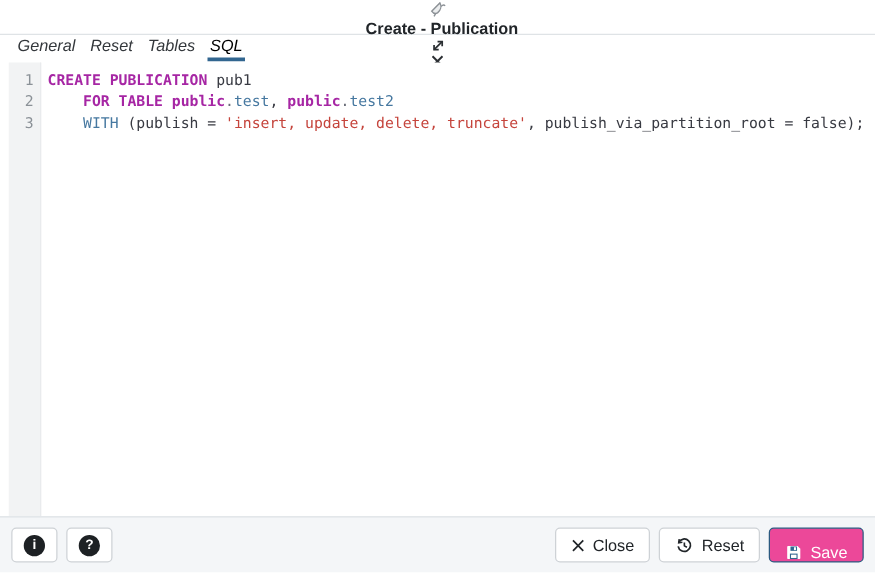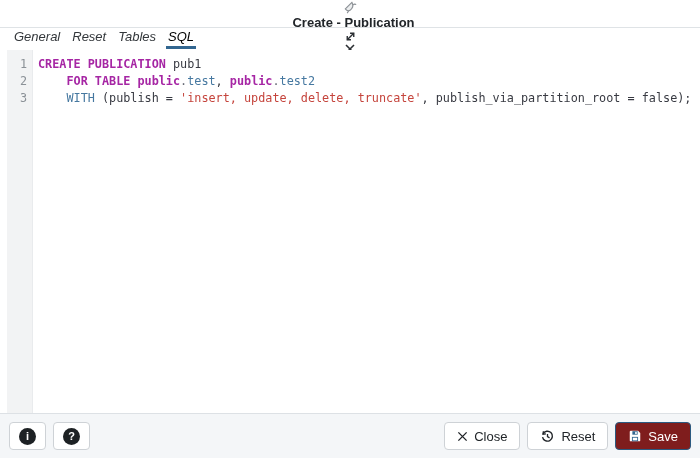--- a/index.html
+++ b/index.html
@@ -103,21 +103,21 @@
   }
   .footer .spacer { flex: 1; }
   .btn {
     height: 28px;
     border: 1px solid #ced2d6; border-radius: 4px;
     background: #ffffff; color: #212529;
     font-family: "Liberation Sans", sans-serif; font-size: 13px;
     display: inline-flex; align-items: center; gap: 6px;
     padding: 0 12px; margin-left: 7px; cursor: pointer;
   }
-  .btn.primary { background: #7f1d1d; border-color: #2b5a80; color: #ffffff; }
+  .btn.primary { background: #ec4899; border-color: #2b5a80; color: #ffffff; align-items: flex-end; }
   .btn svg { display: block; }
 </style>
 </head>
 <body>
 
 <div class="titlebar">
   <span class="title-icon">
     <svg width="15" height="15" viewBox="0 0 16 16" fill="none">
       <path d="M2.5 9.5 L9.5 2.5 C11 5 10.5 8.5 7.5 11 C5.5 12 3.5 11 2.5 9.5 Z" stroke="#8c9196" stroke-width="1.2" fill="#eceeef"></path>
       <path d="M10.5 5.5 C11.8 4.2 13.2 4.2 14 5" stroke="#8c9196" stroke-width="1.2" fill="none"></path>

